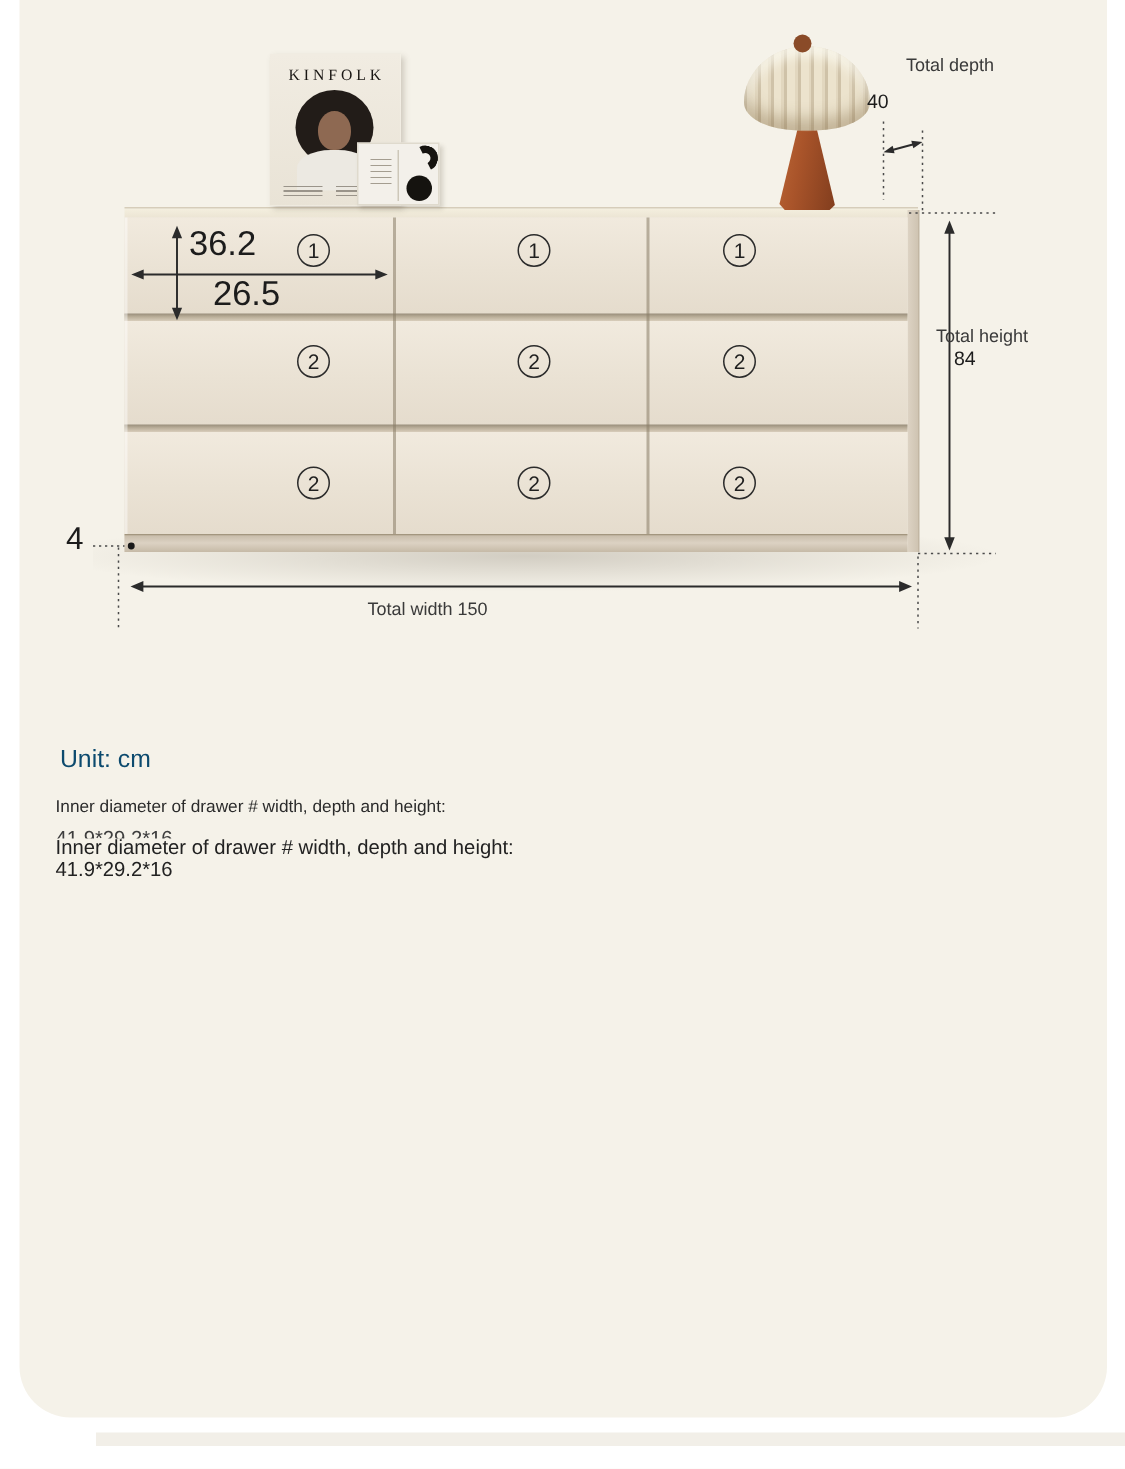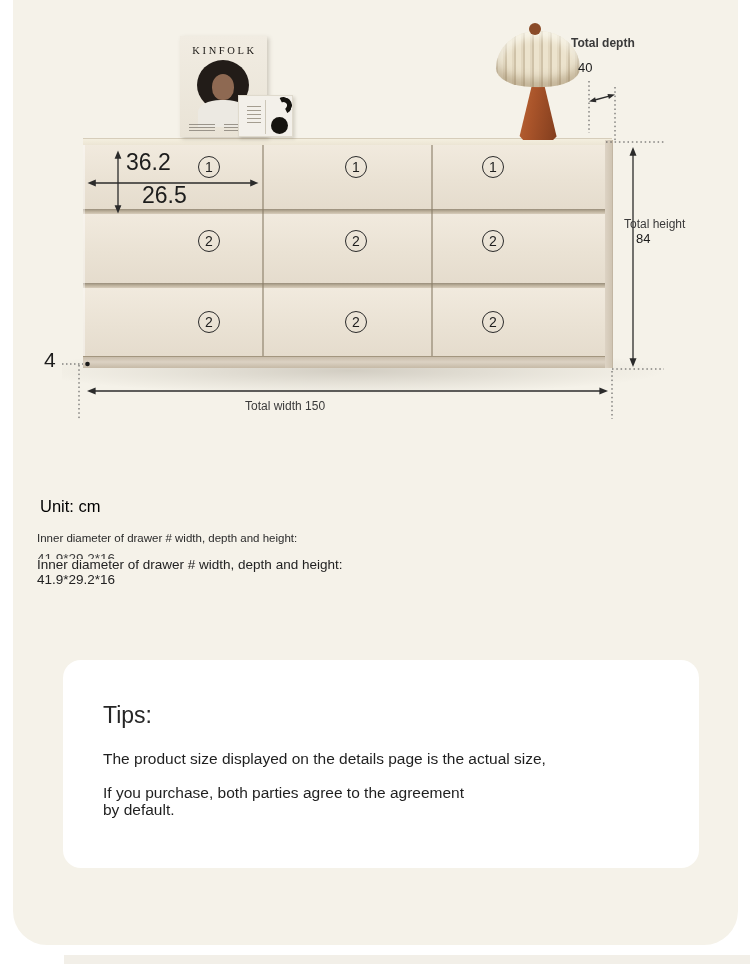--- a/index.html
+++ b/index.html
@@ -92,31 +92,31 @@
   .lamp-base {
     position:absolute; left:517px; top:72px; width:44px; height:68px;
     clip-path:polygon(40% 3%, 55% 0%, 90% 95%, 82% 100%, 14% 100%, 6% 94%);
     background:linear-gradient(100deg,#c06a38 0%, #a9542a 40%, #7c3a1c 100%);
   }
 
   
   .dims-svg { position:absolute; left:0; top:0; width:750px; height:460px; pointer-events:none; }
   .dim-text { position:absolute; color:#3a3a3a; font-size:12px; line-height:13px; white-space:nowrap; }
   .dim-num  { position:absolute; color:#1c1c1c; white-space:nowrap; }
-  .t-depth-label  { left:571px; top:37px;font-weight:bold; }
+  .t-depth-label  { left:604px; top:37px; }
   .t-depth-value  { left:578px; top:60px; font-size:13px; }
   .t-height-label { left:624px; top:218px; }
   .t-height-value { left:636px; top:231px; font-size:13px; }
   .t-width-label  { left:245px; top:400px; width:205px; text-align:left; }
   .t-drawer-h { left:126px; top:149px; font-size:23px; }
   .t-drawer-w { left:142px; top:182px; font-size:23px; }
   .t-base-h   { left:44px;  top:348px; font-size:21px; }
 
   
-  .unit-label { position:absolute; left:40px; top:497px; font-size:16.5px; color:#000000; }
+  .unit-label { position:absolute; left:40px; top:497px; font-size:16.5px; color:#0c4a6e; }
   .inner-small { position:absolute; left:37px; top:532px; font-size:11.5px; color:#2b2b2b; }
   .ghost-clip { position:absolute; left:37px; top:552px; width:130px; height:7px; overflow:hidden;
     font-size:13.5px; line-height:14px; color:#3e3e3e; }
   .inner-large { position:absolute; left:37px; top:557px; font-size:13.5px; color:#222; }
   .inner-value { position:absolute; left:37px; top:571.5px; font-size:13.5px; color:#222; }
 
   
   .tips-box { position:absolute; left:63px; top:660px; width:636px; height:208px;
     background:#ffffff; border-radius:18px; }
   .tips-heading { position:absolute; left:40px; top:42px; font-size:23px; color:#262626; }
@@ -239,19 +239,13 @@
   <div class="dim-num t-drawer-h">36.2</div>
   <div class="dim-num t-drawer-w">26.5</div>
   <div class="dim-num t-base-h">4</div>
 
   <div class="unit-label">Unit: cm</div>
   <div class="inner-small">Inner diameter of drawer # width, depth and height:</div>
   <div class="ghost-clip">41.9*29.2*16</div>
   <div class="inner-large">Inner diameter of drawer # width, depth and height:</div>
   <div class="inner-value">41.9*29.2*16</div>
 
-  <div class="tips-box">
-    <div class="tips-heading">Tips:</div>
-    <div class="tips-line1">The product size displayed on the details page is the actual size,</div>
-    <div class="tips-line2">If you purchase, both parties agree to the agreement</div>
-    <div class="tips-line3">by default.</div>
-  </div>
 </div>
 
 </body></html>

